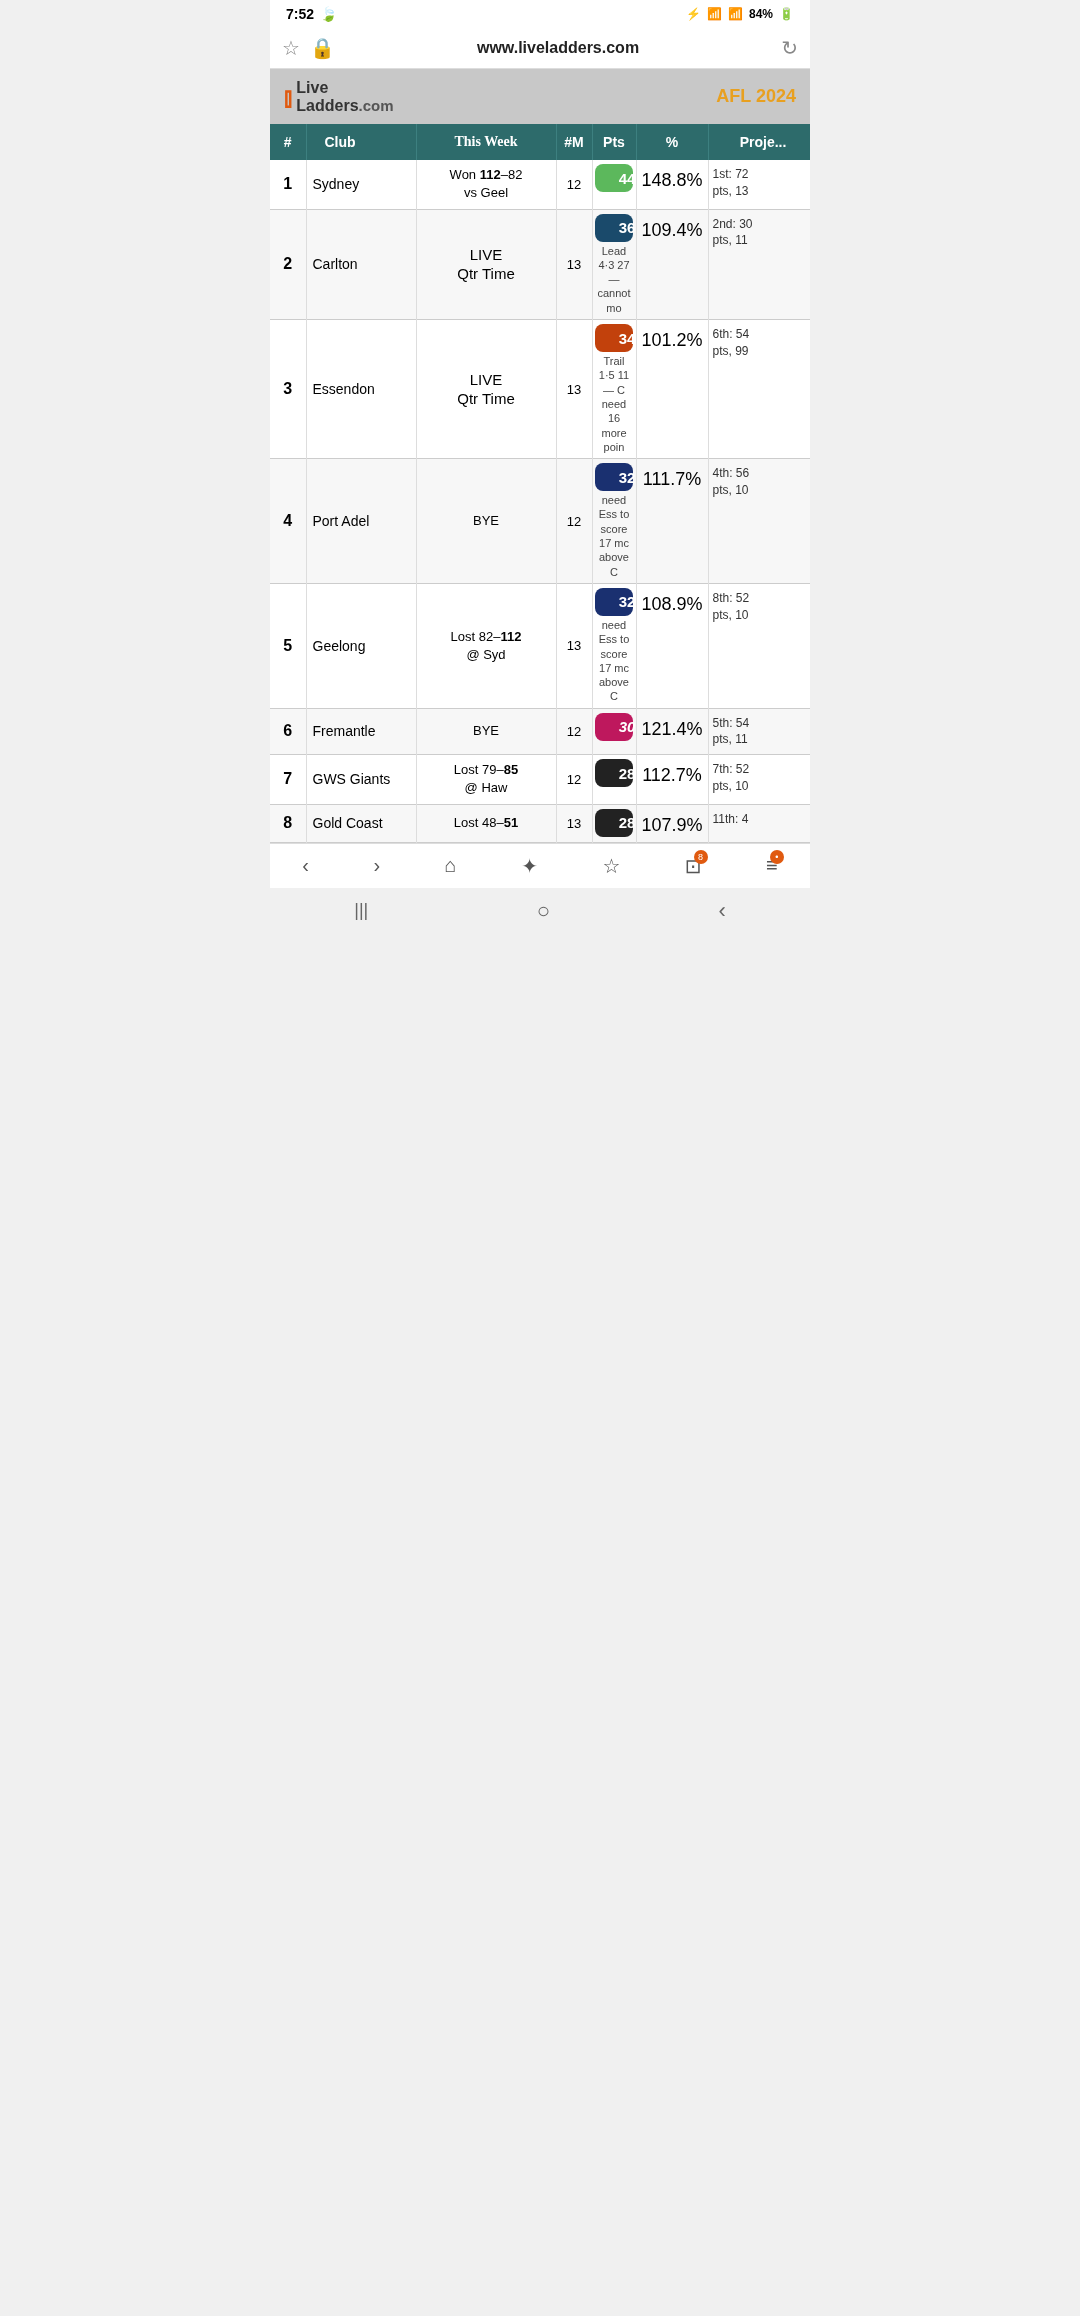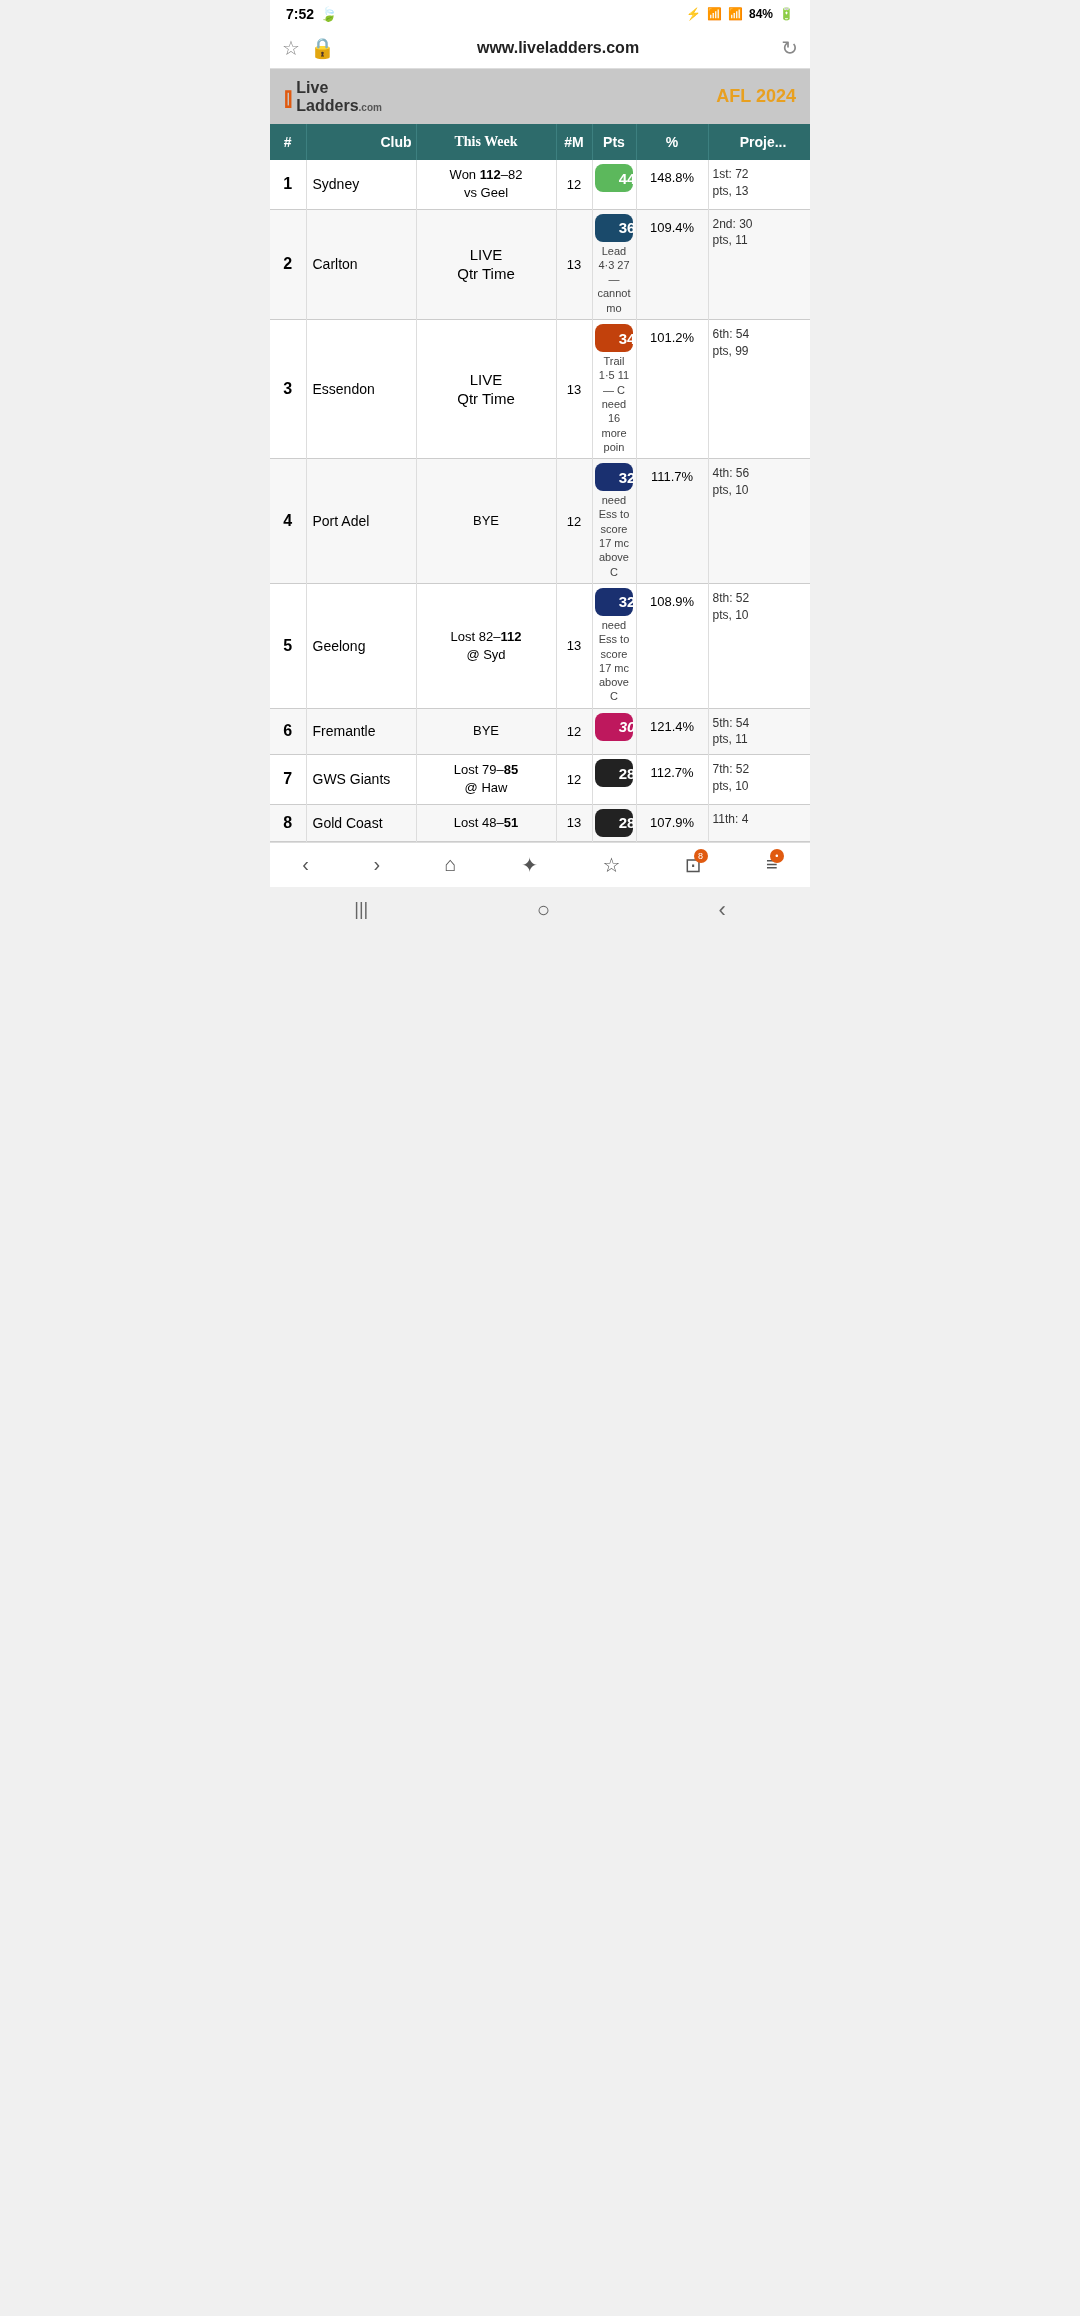--- a/index.html
+++ b/index.html
@@ -66,21 +66,21 @@
       font-weight: 900;
       line-height: 1;
     }
     .logo-text {
       display: flex;
       flex-direction: column;
       line-height: 1.1;
     }
     .logo-text .live { font-weight: 700; font-size: 16px; color: #333; }
     .logo-text .ladders { font-weight: 700; font-size: 16px; color: #333; }
-    .logo-text .com { font-size: 10px; color: #555; }
+    .logo-text .com { font-size: 15px; color: #555; }
     .league-label {
       color: #e8a020;
       font-size: 18px;
       font-weight: 600;
     }
 
     
     .table-wrapper {
       overflow-x: auto;
       background: #fff;
@@ -97,21 +97,21 @@
       color: #fff;
     }
     thead th {
       padding: 10px 4px;
       font-size: 14px;
       font-weight: 700;
       text-align: center;
       border-right: 1px solid #3d8080;
     }
     thead th:first-child { text-align: center; }
-    thead th.col-club { text-align: right; padding-left: 6px; }
+    thead th.col-club { text-align: left; padding-left: 18px; }
     thead th.col-thisweek { text-align: center; font-family: Liberation Serif, serif; }
 
     
     col.col-rank   { width: 36px; }
     col.col-club   { width: 110px; }
     col.col-week   { width: 140px; }
     col.col-m      { width: 36px; }
     col.col-pts    { width: 44px; }
     col.col-pct    { width: 72px; }
     col.col-proj   { width: 110px; }
@@ -182,21 +182,21 @@
       font-size: 11px;
       color: #444;
       margin-top: 2px;
       line-height: 1.3;
     }
     td.col-pct {
       text-align: center;
       vertical-align: top;
       font-size: 13px;
     }
-    .pct-main { font-size: 13px; margin-top: 4px; }
+    .pct-main { font-size: 18px; margin-top: 4px; }
     td.col-proj {
       text-align: left;
       vertical-align: top;
       font-size: 12px;
       line-height: 1.4;
       color: #333;
       overflow: hidden;
     }
     .proj-main { font-size: 12px; }
 

